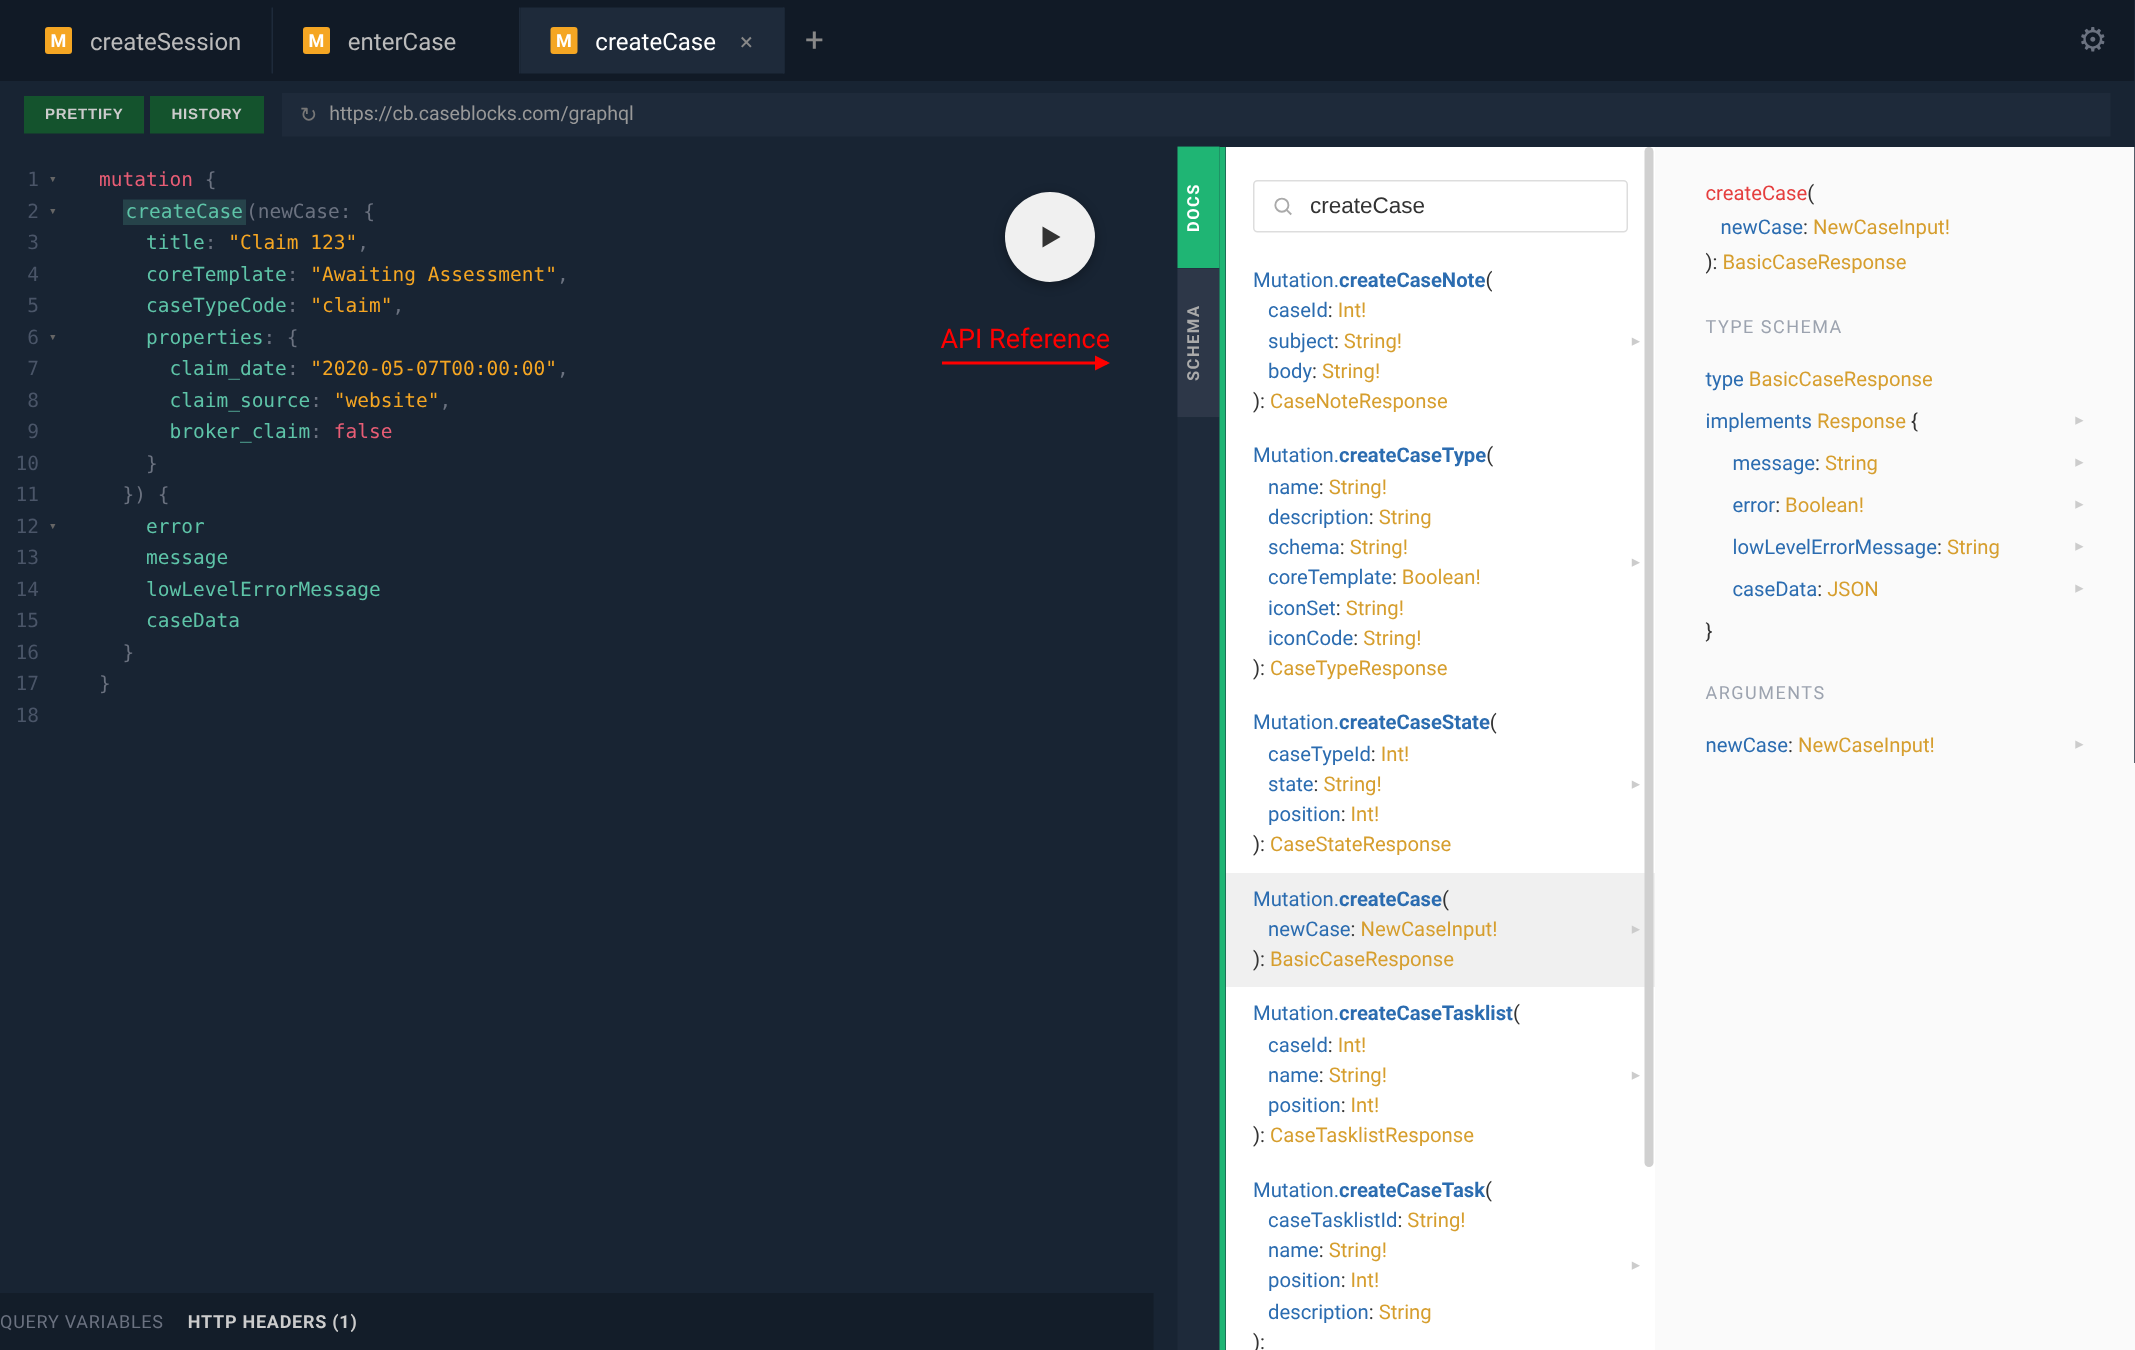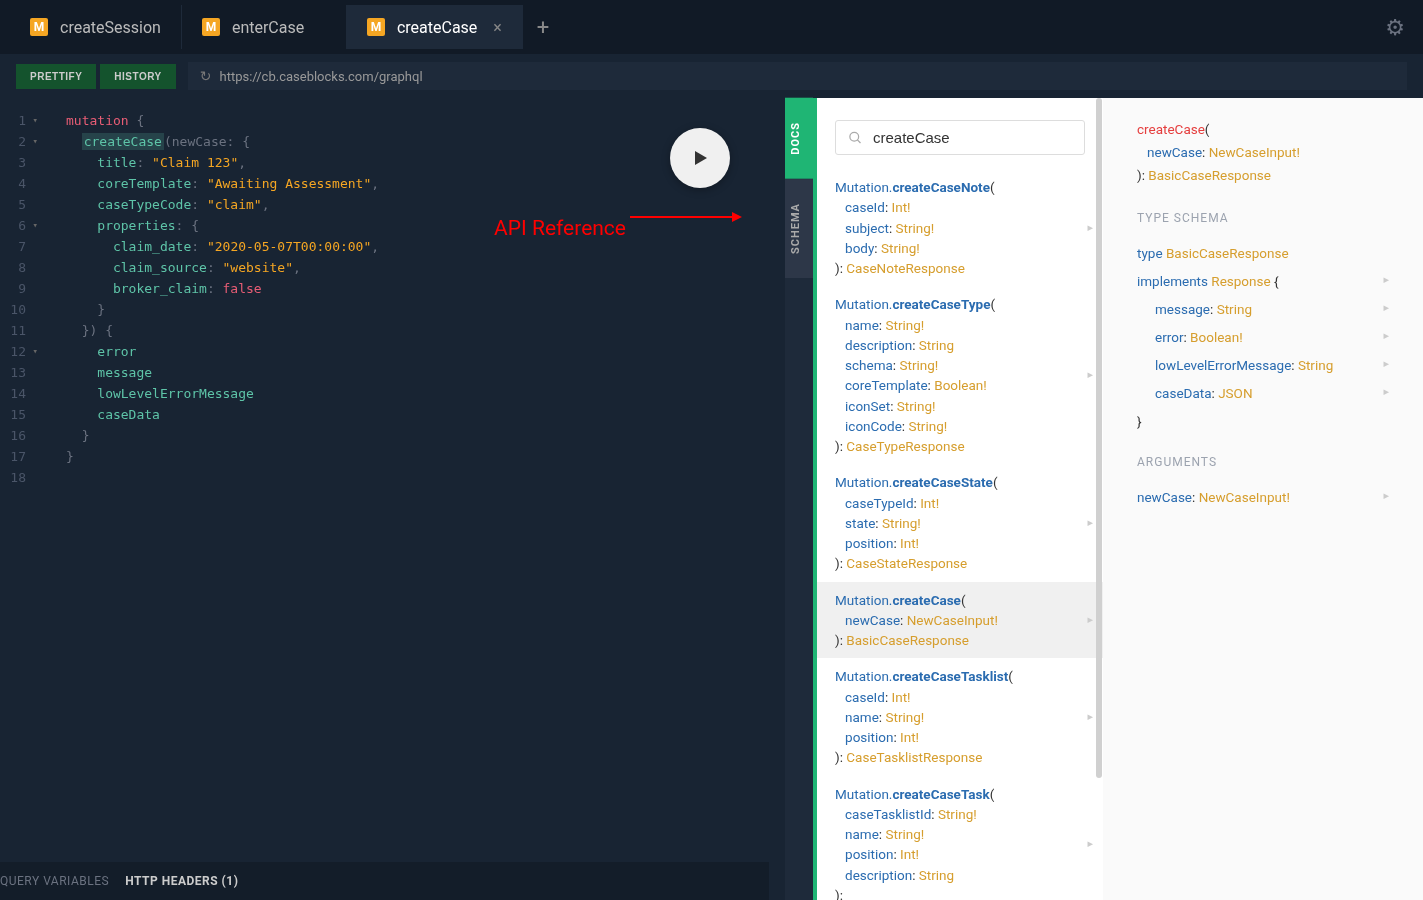--- a/index.html
+++ b/index.html
@@ -159,23 +159,25 @@
   justify-content: center;
   cursor: pointer;
   box-shadow: 0 2px 8px rgba(0,0,0,0.3);
 }
 .play-btn svg { width: 24px; height: 24px; }
 .api-ref-annotation {
   position: absolute;
   top: 118px;
   right: 45px;
   color: #ff0000;
-  font-size: 21px;
-  display: flex;
+  font-size: 18px;
+  display: flex;
+  align-items: center;
   gap: 4px;
+  flex-direction: column;
 }
 .arrow-line {
   width: 110px;
   height: 2px;
   background: #ff0000;
   position: relative;
 }
 .arrow-line::after {
   content: "";
   position: absolute;

